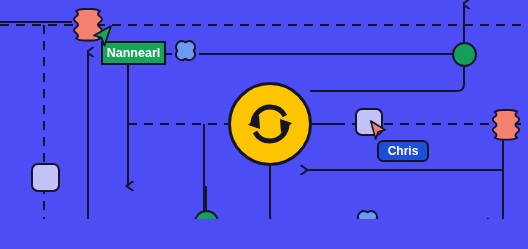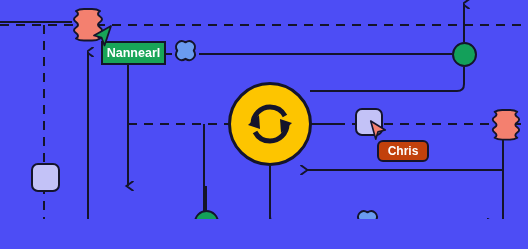--- a/index.html
+++ b/index.html
@@ -21,21 +21,21 @@
     border:2px solid #14142b;
     box-sizing:border-box;
     white-space:nowrap;
   }
   .chip-nannearl{
     left:101px;top:41px;width:65px;height:24px;
     background:#18a558;font-size:12.5px;
   }
   .chip-chris{
     left:377px;top:140px;width:52px;height:22px;
-    background:#c2410c;font-size:12px;border-radius:6px;
+    background:#1d4ed8;font-size:12px;border-radius:6px;
   }
 
   
   .lav{
     position:absolute;background:#c3c2f7;
     border:2px solid #14142b;border-radius:7px;box-sizing:border-box;
   }
   .lav-a{left:31px;top:163px;width:29px;height:29px;}
   .lav-b{left:355px;top:108px;width:28px;height:28px;}
 

